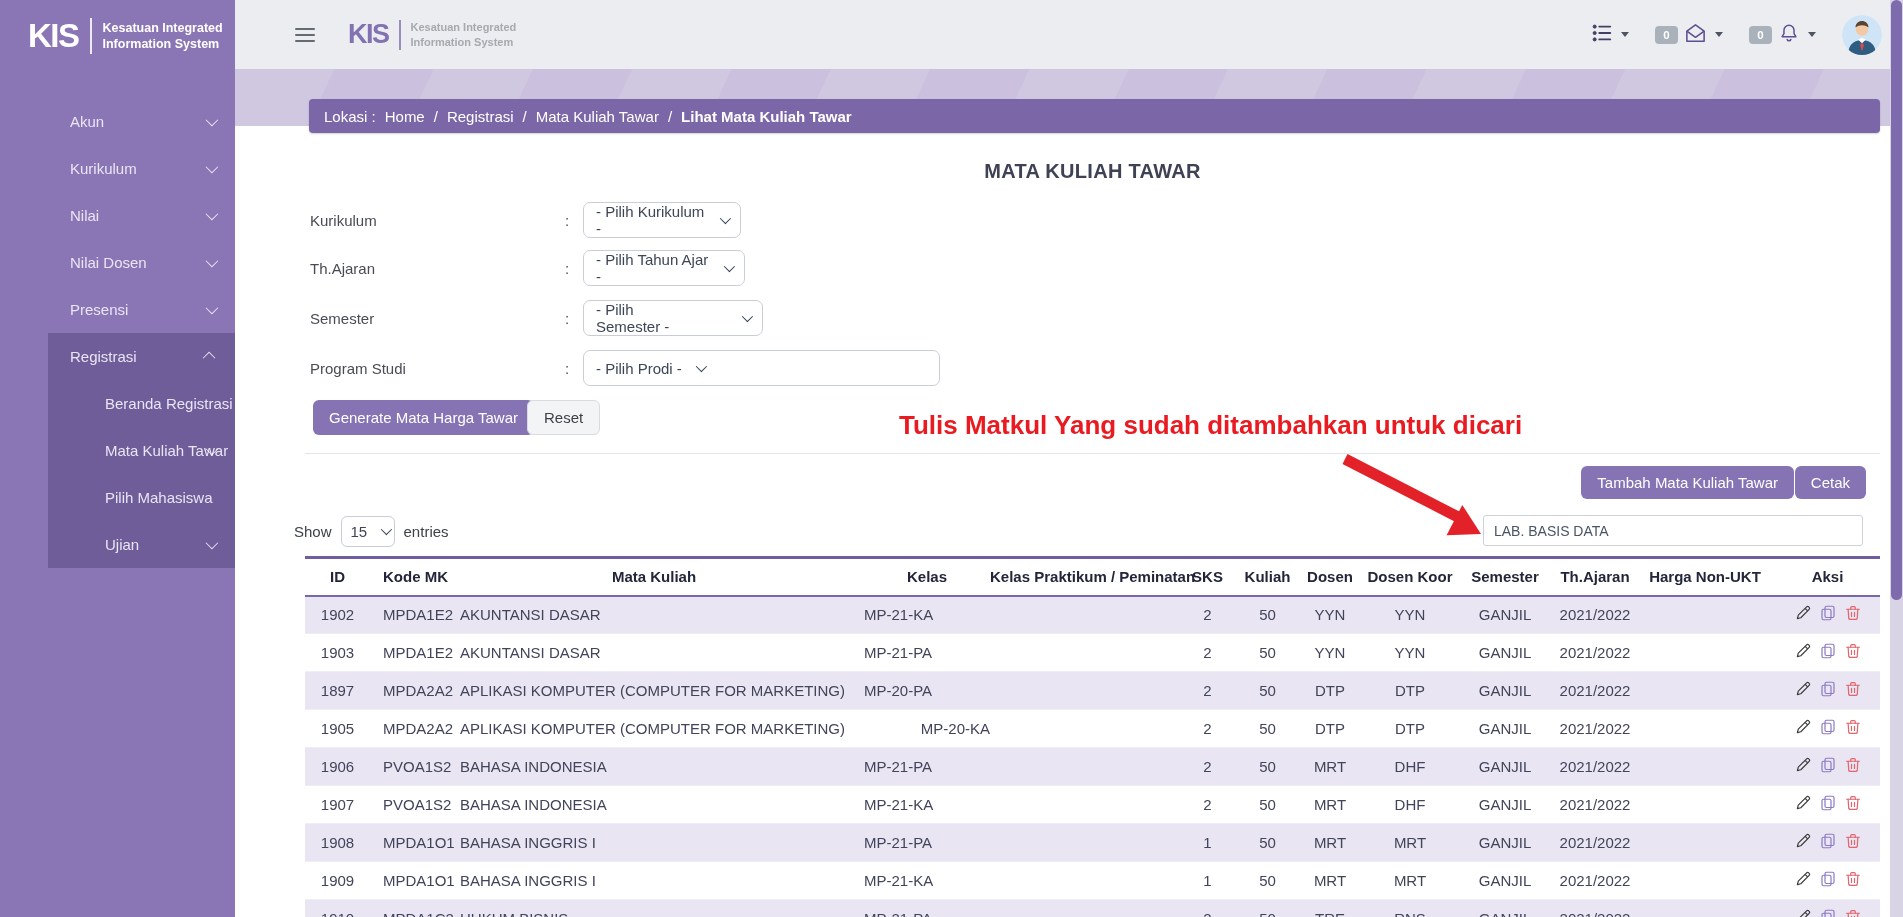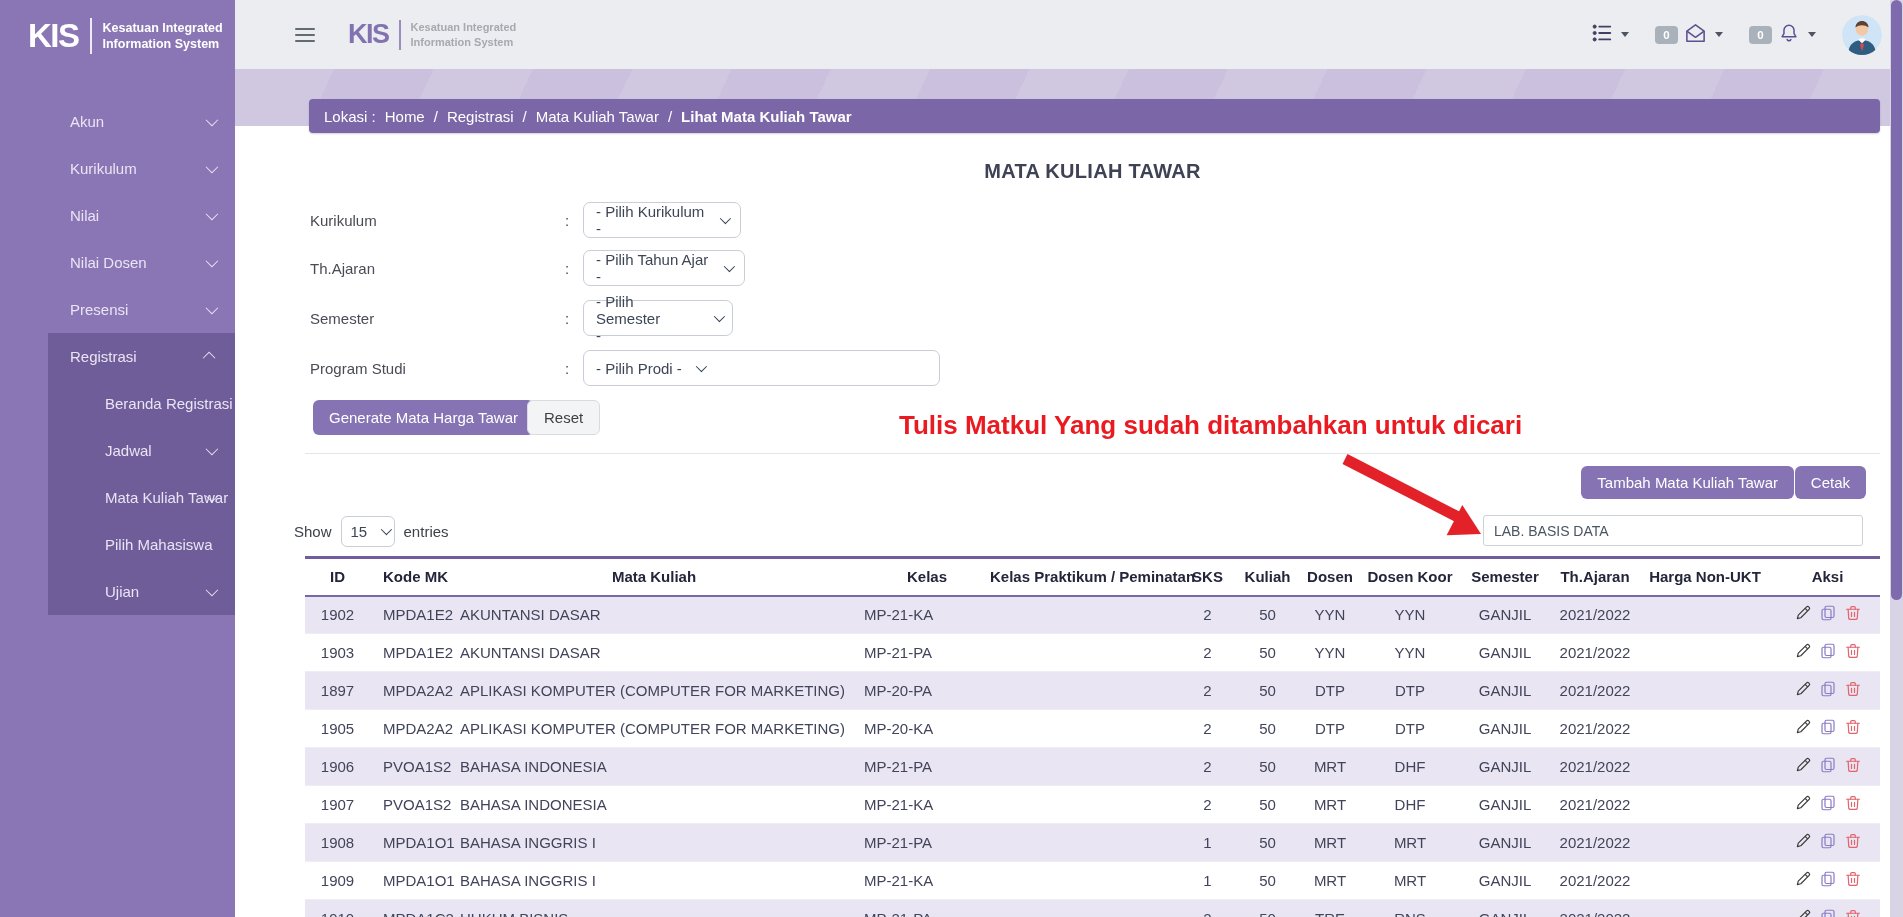--- a/index.html
+++ b/index.html
@@ -126,24 +126,20 @@
           <span>Presensi</span>
           <span class="chev-s chev-down"></span>
         </div>
         <div class="expanded">
           <div class="side-item">
             <span>Registrasi</span>
             <span class="chev-s chev-up"></span>
           </div>
           <div class="side-item sub-item">
             <span>Beranda Registrasi</span>
-          </div>
-          <div class="side-item sub-item">
-            <span>Jadwal</span>
-            <span class="chev-s chev-down"></span>
           </div>
           <div class="side-item sub-item">
             <span>Mata Kuliah Tawar</span>
             <span class="chev-s chev-down"></span>
           </div>
           <div class="side-item sub-item">
             <span>Pilih Mahasiswa</span>
           </div>
           <div class="side-item sub-item">
             <span>Ujian</span>
@@ -236,21 +232,21 @@
         <span class="flabel">Th.Ajaran</span>
         <span class="fcolon">:</span>
         <span class="sel" style="width: 162px;">
           <span>- Pilih Tahun Ajar -</span>
           <i class="chev"></i>
         </span>
       </div>
       <div class="frow" style="top: 300px;">
         <span class="flabel">Semester</span>
         <span class="fcolon">:</span>
-        <span class="sel" style="width: 150px; gap: 40px;">
+        <span class="sel" style="width: 180px; gap: 40px;">
           <span>- Pilih Semester -</span>
           <i class="chev"></i>
         </span>
       </div>
       <div class="frow" style="top: 350px;">
         <span class="flabel">Program Studi</span>
         <span class="fcolon">:</span>
         <span class="sel" style="width: 357px;">
           <span>- Pilih Prodi -</span>
           <i class="chev"></i>
@@ -422,21 +418,21 @@
                   <path d="M5.5 7l.8 12a2 2 0 0 0 2 1.5h7.4a2 2 0 0 0 2-1.5l.8-12"></path>
                   <path d="M10 11v5.5M14 11v5.5"></path>
                 </svg>
               </span>
             </span></td>
         </tr>
         <tr>
           <td style="text-align: center;">1905</td>
           <td style="text-align: left; padding-left: 13px;">MPDA2A2</td>
           <td style="text-align: left; padding-left: 2px;">APLIKASI KOMPUTER (COMPUTER FOR MARKETING)</td>
-          <td style="text-align: left; padding-left: 16px;">MP-20-KA</td>
+          <td style="text-align: right; padding-left: 16px;">MP-20-KA</td>
           <td style="text-align: center;"></td>
           <td style="text-align: center;">2</td>
           <td style="text-align: center;">50</td>
           <td style="text-align: center;">DTP</td>
           <td style="text-align: center;">DTP</td>
           <td style="text-align: center;">GANJIL</td>
           <td style="text-align: center;">2021/2022</td>
           <td style="text-align: center;"></td>
           <td style="text-align: center;"><span class="aksi">
               <span>

